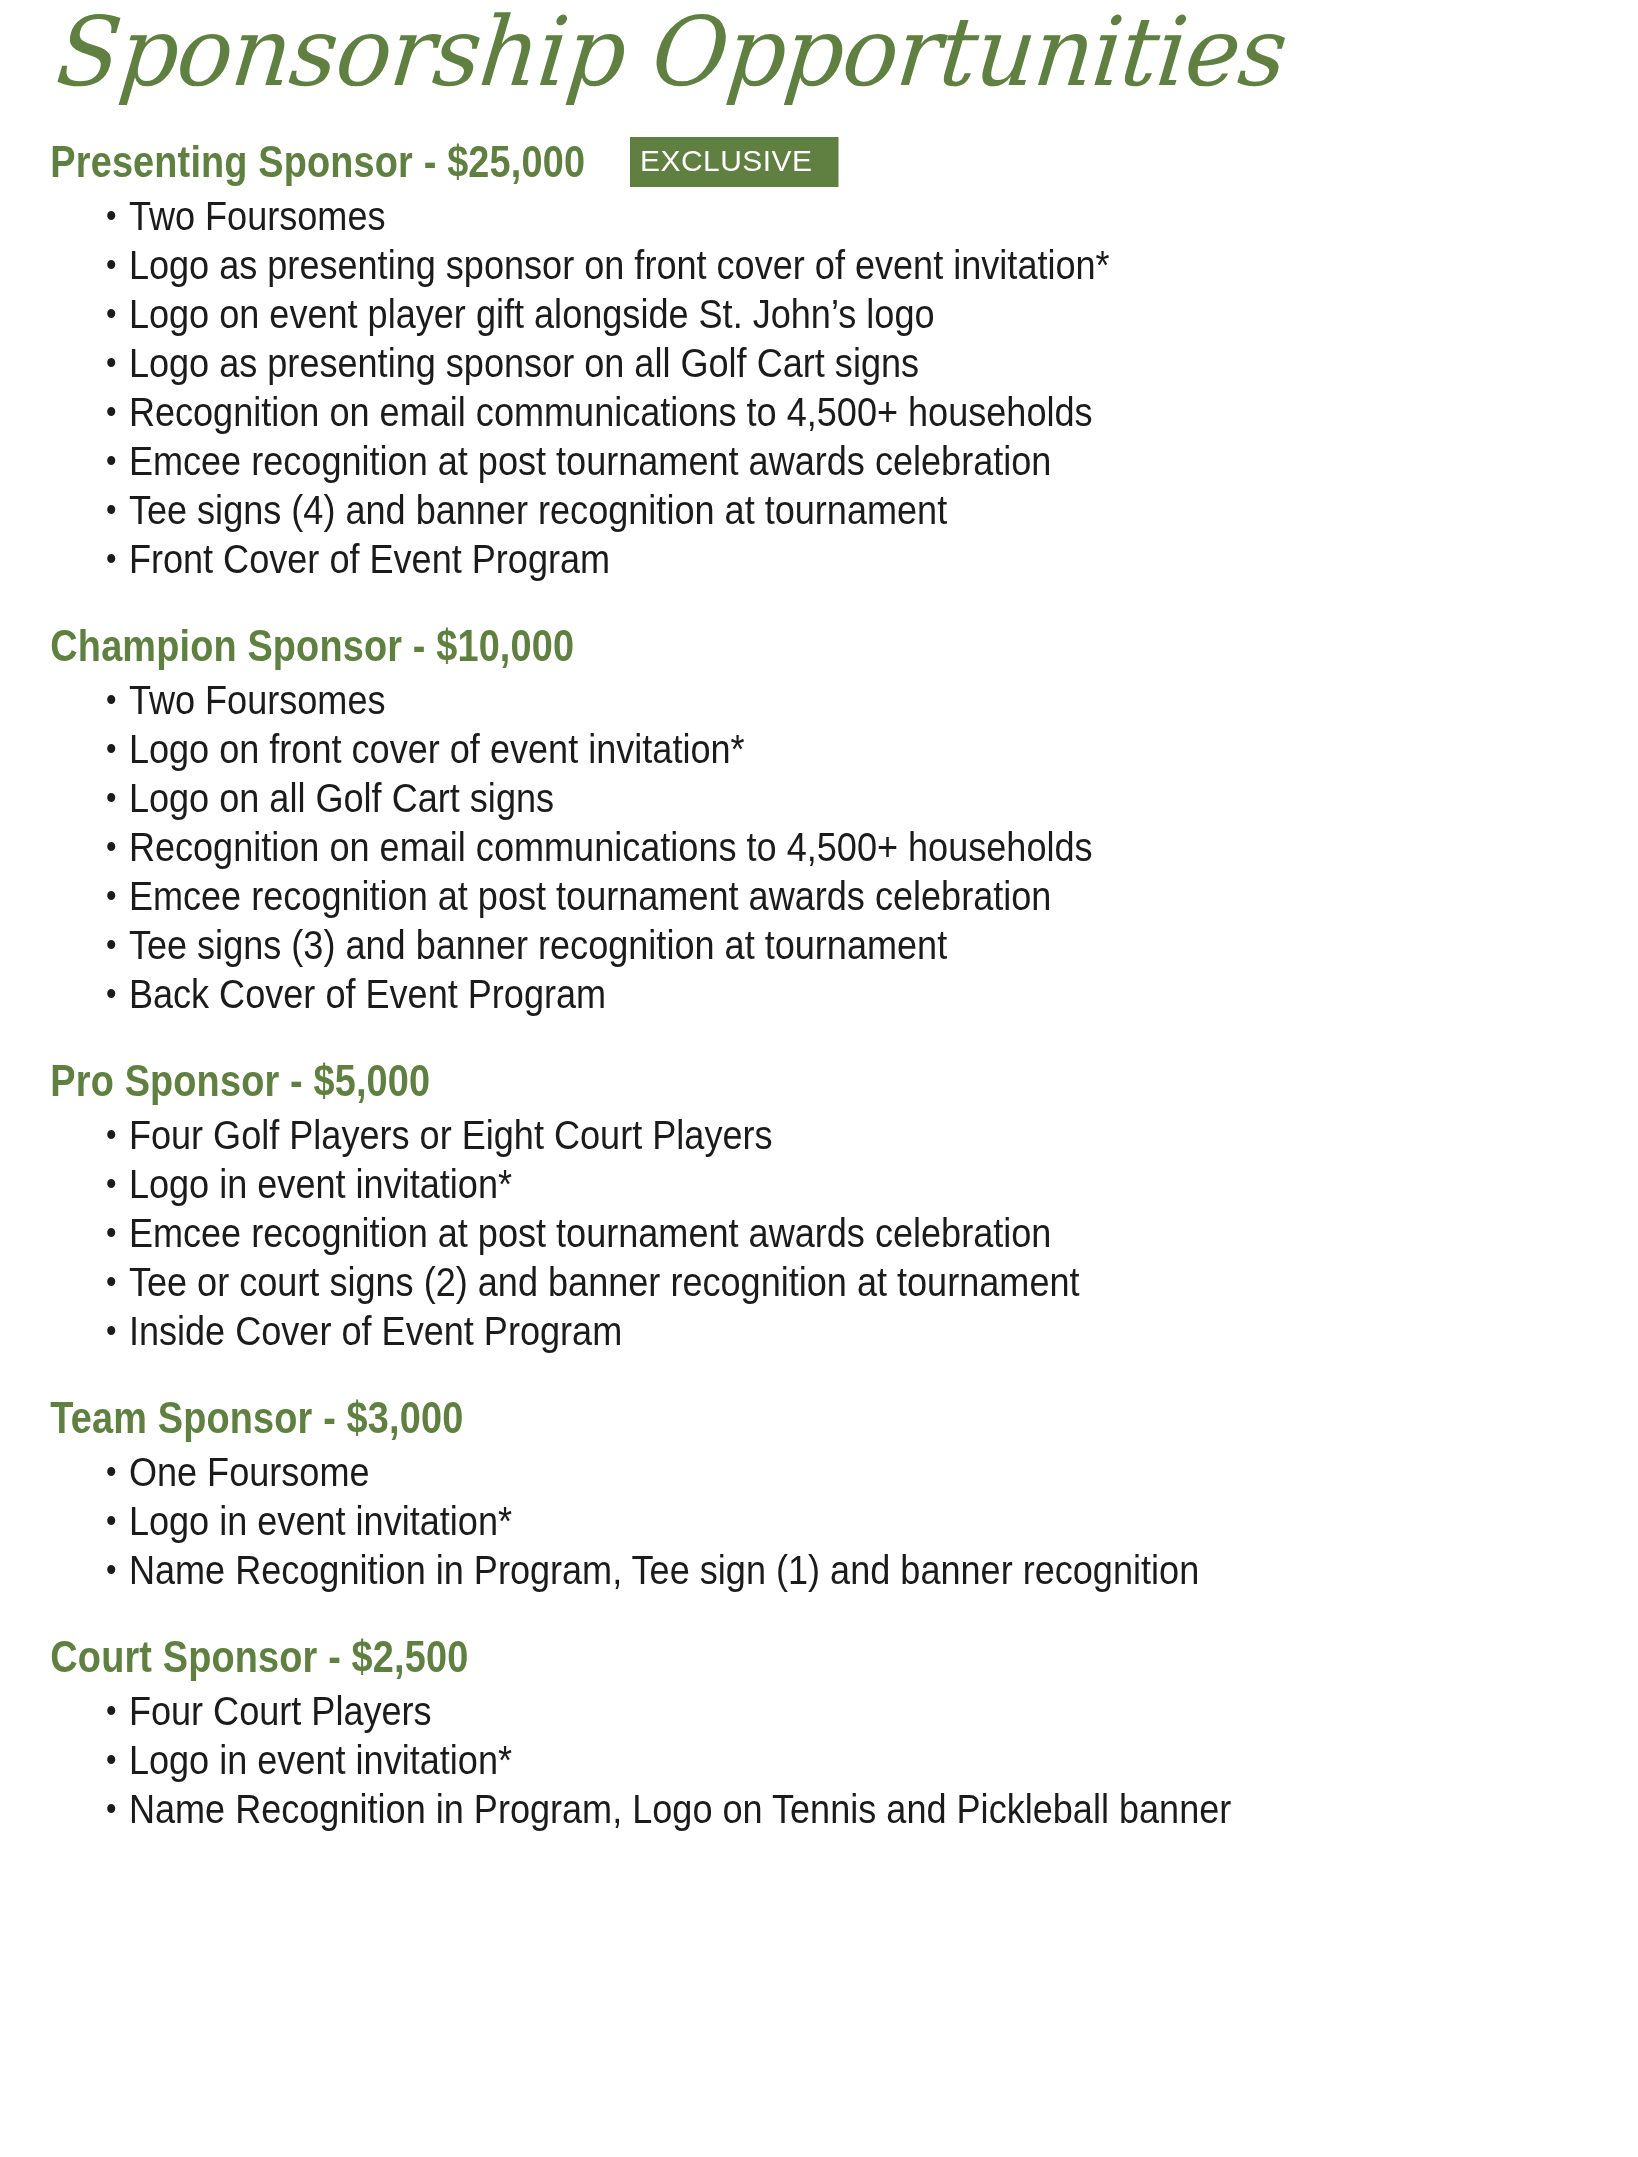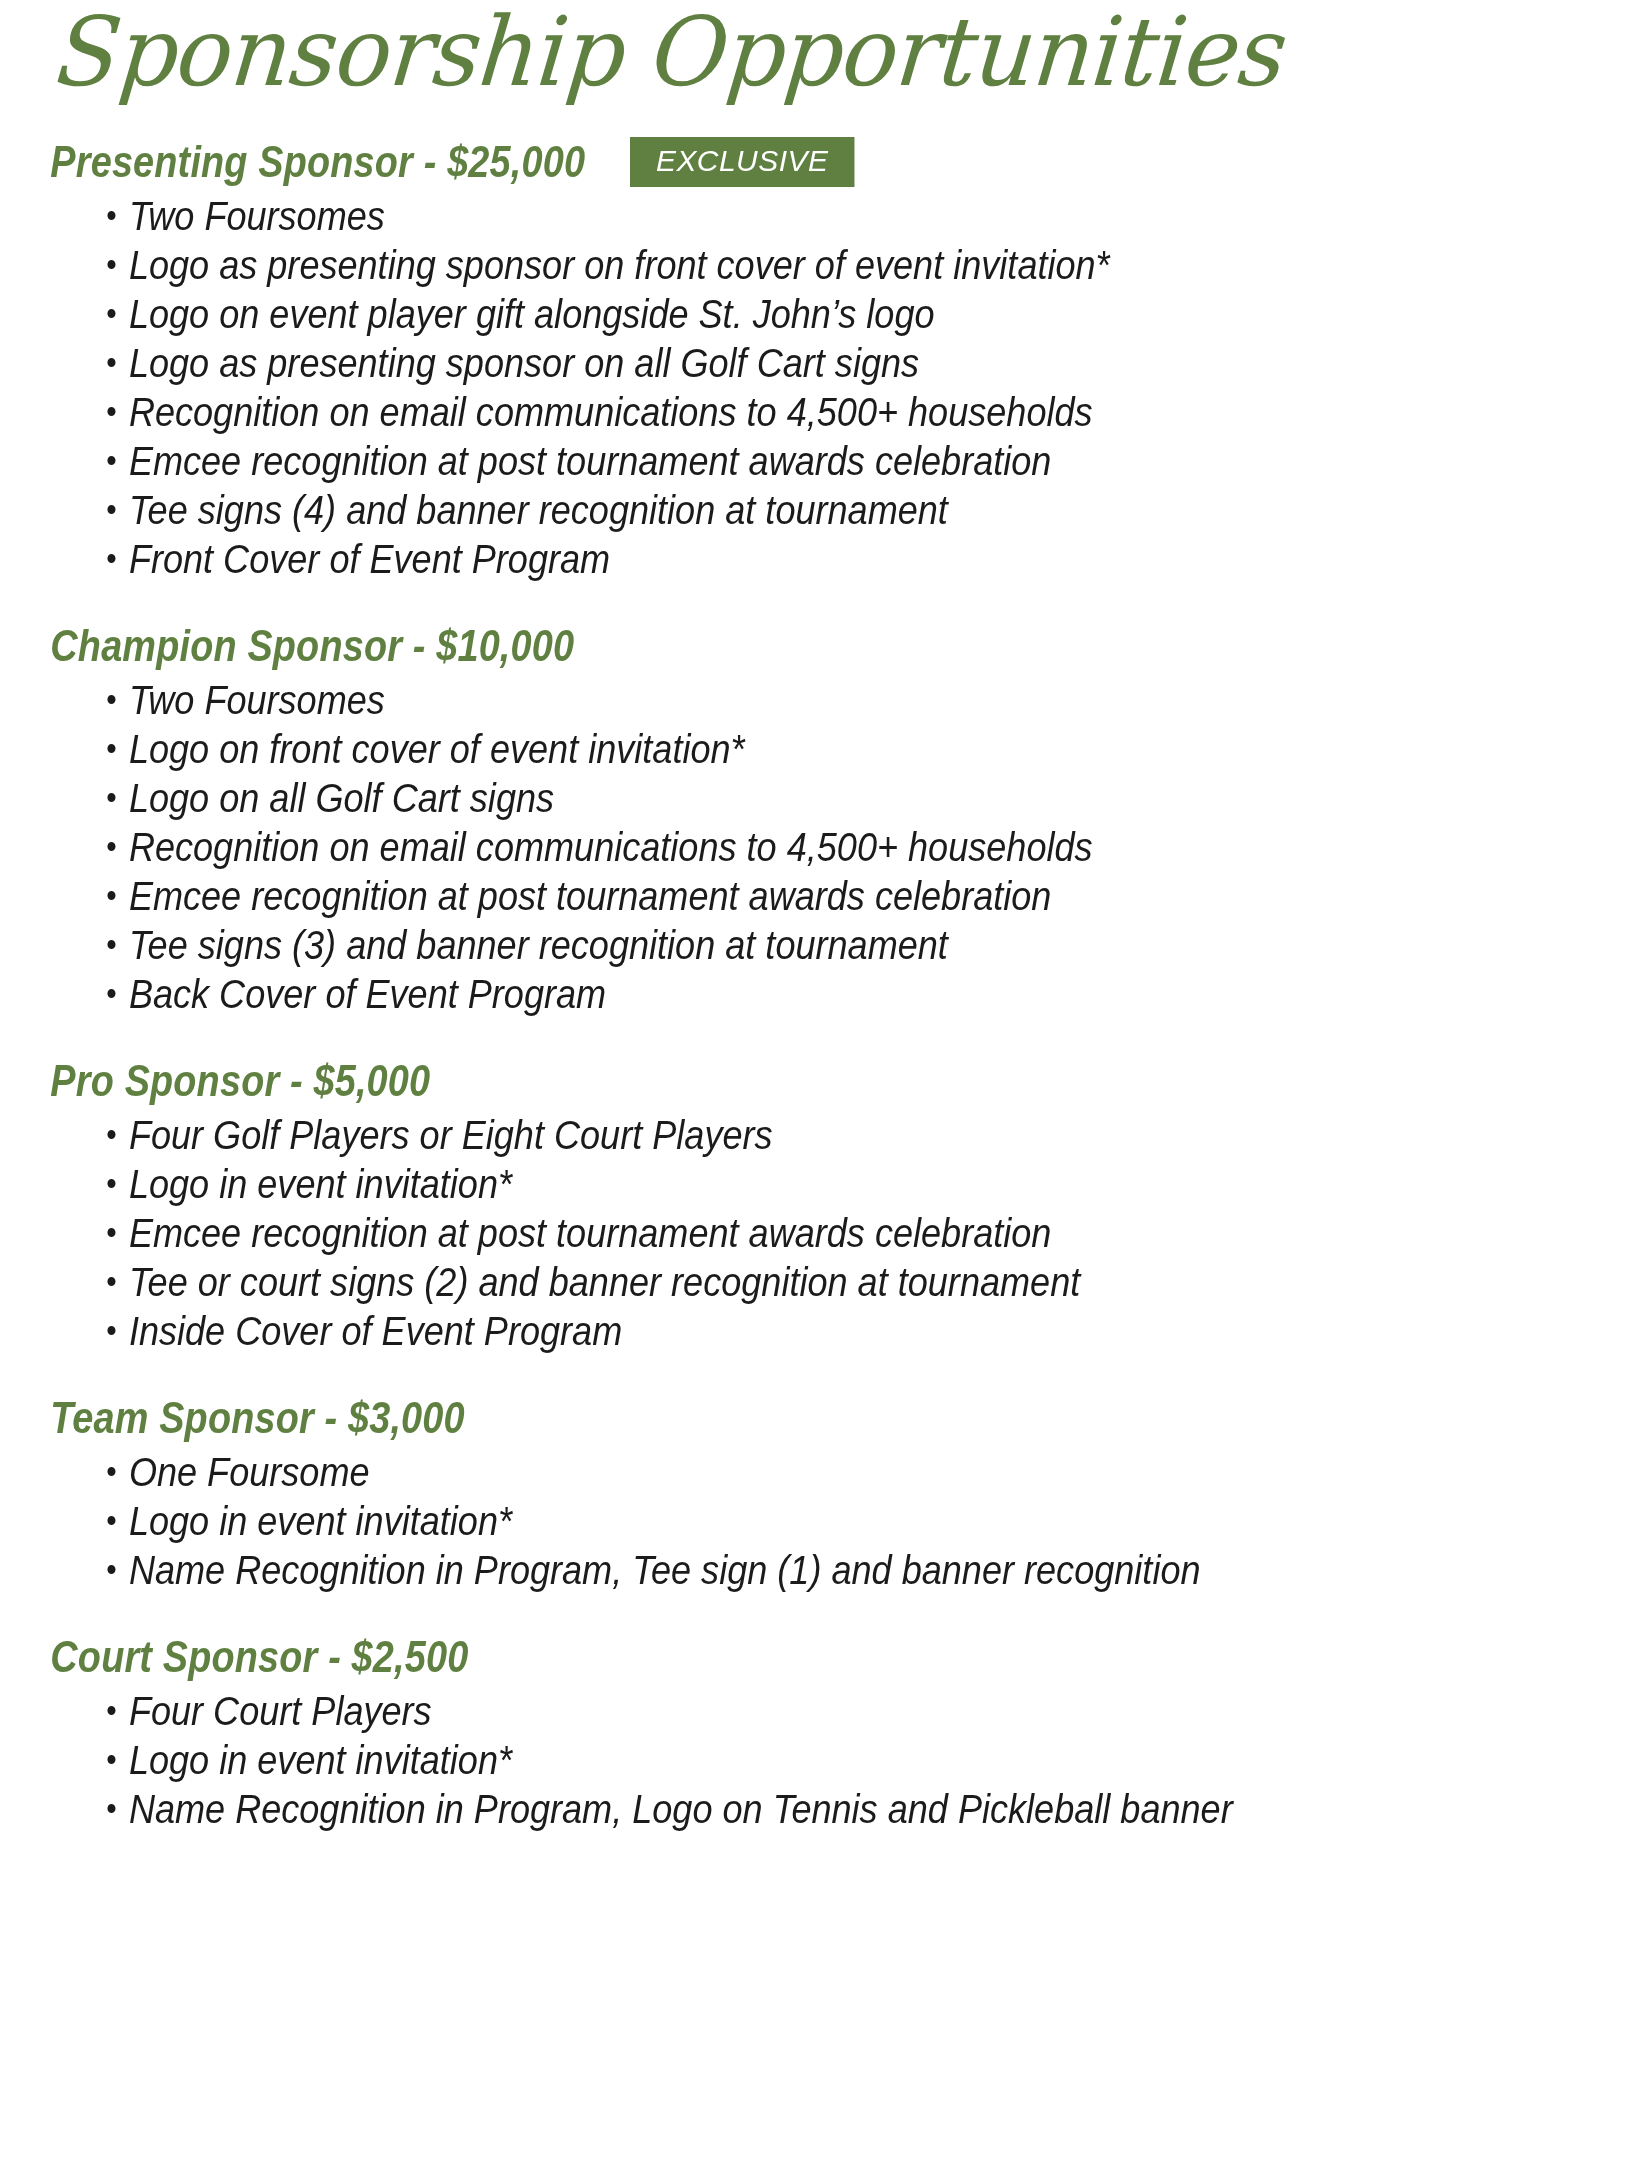--- a/index.html
+++ b/index.html
@@ -39,21 +39,20 @@
     color: #5F8041;
     white-space: nowrap;
     transform: skewX(-6deg) scaleY(1.04);
     transform-origin: left center;
   }
 
   
   .section {
     margin: 0;
     padding: 0;
-    font-style: italic;
   }
 
   .section-spacer-lg { height: 36px; }
   .section-spacer-md { height: 30px; }
 
   .section-header {
     display: flex;
     align-items: center;
     margin: 0;
     padding: 0 0 0 26px;
@@ -68,21 +67,21 @@
     white-space: nowrap;
   }
 
   .section-title { display: inline-block; }
 
   .exclusive-badge {
     display: inline-flex;
     align-items: center;
     justify-content: center;
     margin-left: 52px;
-    padding: 7px 26px 9px 26px;
+    padding: 7px 26px 9px 10px;
     background: #5F8041;
     color: #ffffff;
     font-family: "Liberation Sans", sans-serif;
     font-weight: 400;
     font-size: 30px;
     line-height: 34px;
     letter-spacing: 0.5px;
     transform: scaleX(1.16);
     transform-origin: left center;
   }

